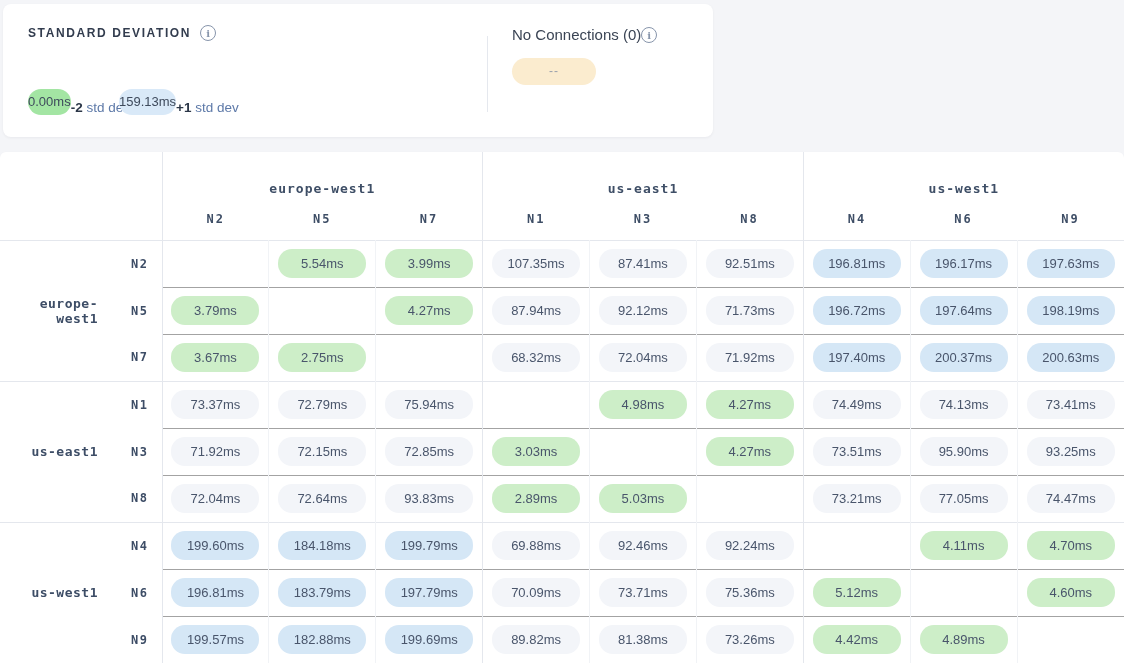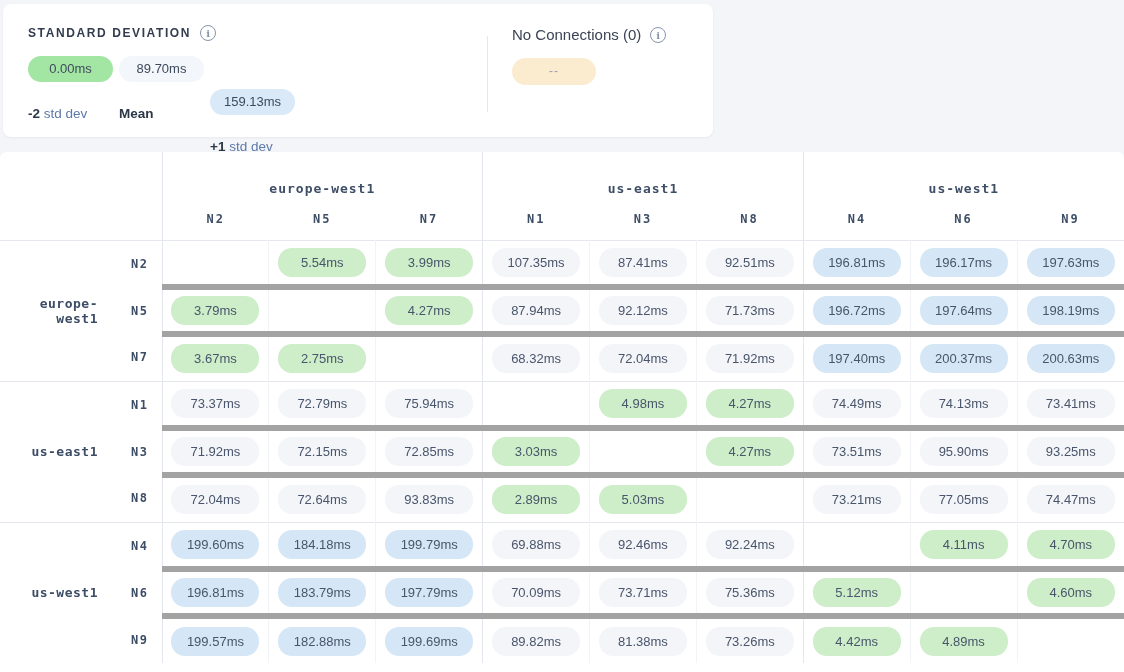--- a/index.html
+++ b/index.html
@@ -35,34 +35,34 @@
     color: #323c4e;
   }
   .info {
     display: inline-flex; align-items: center; justify-content: center;
     width: 16px; height: 16px; border-radius: 50%;
     border: 1.5px solid #8795ab; color: #8795ab;
     font-size: 10px; font-weight: bold; font-family: "DejaVu Serif", serif;
     box-sizing: border-box; cursor: pointer;
   }
   .stops { display: flex; gap: 6px; }
-  .stop { display: flex; flex-direction: column; align-items: flex-start; width: 85px; }
+  .stop { display: flex; flex-direction: row; align-items: flex-end; width: 85px; }
   .stop-pill {
     width: 85px; height: 26px; line-height: 26px; border-radius: 13px;
     text-align: center; font-size: 13px; color: #3e4a5c;
   }
   .stop-label { margin-top: 24px; font-size: 13.5px; color: #5d79a8; white-space: nowrap; }
   .stop-label b { color: #2c3748; font-weight: bold; }
 
   .card-divider {
     width: 1px; background: #e5e8ee;
     margin: 32px 0 25px 0;
   }
   .noconn-section { box-sizing: border-box; padding: 22px 0 0 24px; }
-  .noconn-title-row { display: flex; align-items: flex-end; gap: 9px; margin-bottom: 15px; }
+  .noconn-title-row { display: flex; align-items: flex-end; margin-bottom: 15px; }
   .noconn-title { font-size: 15px; color: #3a4454; }
   .noconn-pill {
     width: 84px; height: 27px; line-height: 27px; border-radius: 14px;
     background: var(--noconn, #fbeccf); color: #99a1ad;
     text-align: center; font-size: 12px; letter-spacing: 1px;
   }
 
   
   .table-card {
     position: absolute;
@@ -95,21 +95,21 @@
     font-size: 13px; font-weight: bold; letter-spacing: .5px; color: #3d4d66;
     text-align: right; vertical-align: middle; padding-right: 8px;
   }
   th.node-label {
     font-family: "DejaVu Sans Mono", monospace;
     font-size: 12px; font-weight: bold; letter-spacing: 1.5px; color: #3d4d66;
     text-align: right; vertical-align: middle; padding-right: 13px;
   }
   td.cell { text-align: center; vertical-align: middle; border-left: 1px solid #f1f3f6; }
   td.cell.gstart, th.gstart { border-left: 1px solid #e4e7ed; }
-  tbody tr + tr td.cell { border-top: 6px solid #a3a3a3; }
+  tbody tr + tr td.cell { border-top: 1px solid #a3a3a3; }
 
   .pill {
     display: inline-block; min-width: 68px; padding: 7px 10px;
     border-radius: 14px; font-size: 13px; color: #49556b;
   }
   .pill.green { background: var(--cell-green, #cdeec8); }
   .pill.gray  { background: var(--cell-gray,  #f3f5f9); }
   .pill.blue  { background: var(--cell-blue,  #d5e7f6); }
 </style>
 </head>
@@ -120,24 +120,20 @@
   <div class="top-card">
     <div class="legend-section">
       <div class="legend-title-row">
         <span class="legend-title">STANDARD DEVIATION</span>
         <span class="info">i</span>
       </div>
       <div class="stops" id="legend-stops">
           <div class="stop">
             <div class="stop-pill" style="background: rgb(163, 229, 163);">0.00ms</div>
             <div class="stop-label"><b>-2</b> std dev</div>
-          </div>
-          <div class="stop">
-            <div class="stop-pill" style="background: rgb(243, 246, 250);">89.70ms</div>
-            <div class="stop-label"><b>Mean</b></div>
           </div>
           <div class="stop">
             <div class="stop-pill" style="background: rgb(217, 233, 248); margin-top: 33px;">159.13ms</div>
             <div class="stop-label"><b>+1</b> std dev</div>
           </div>
         </div>
     </div>
     <div class="card-divider"></div>
     <div class="noconn-section">
       <div class="noconn-title-row">

